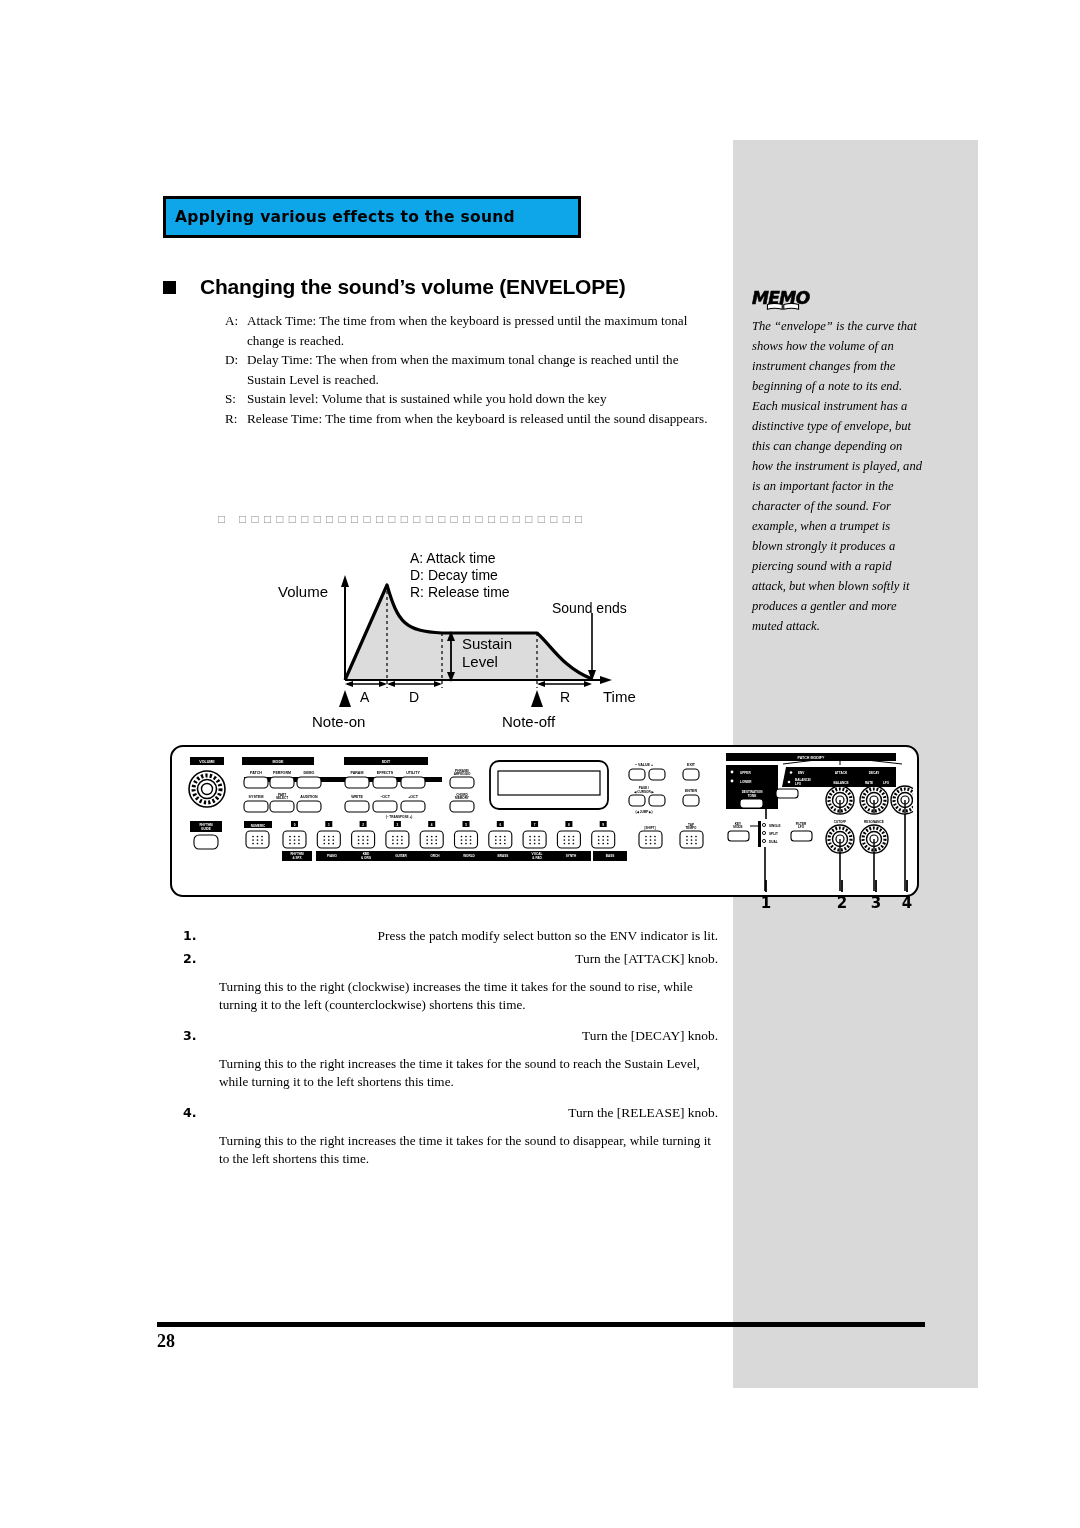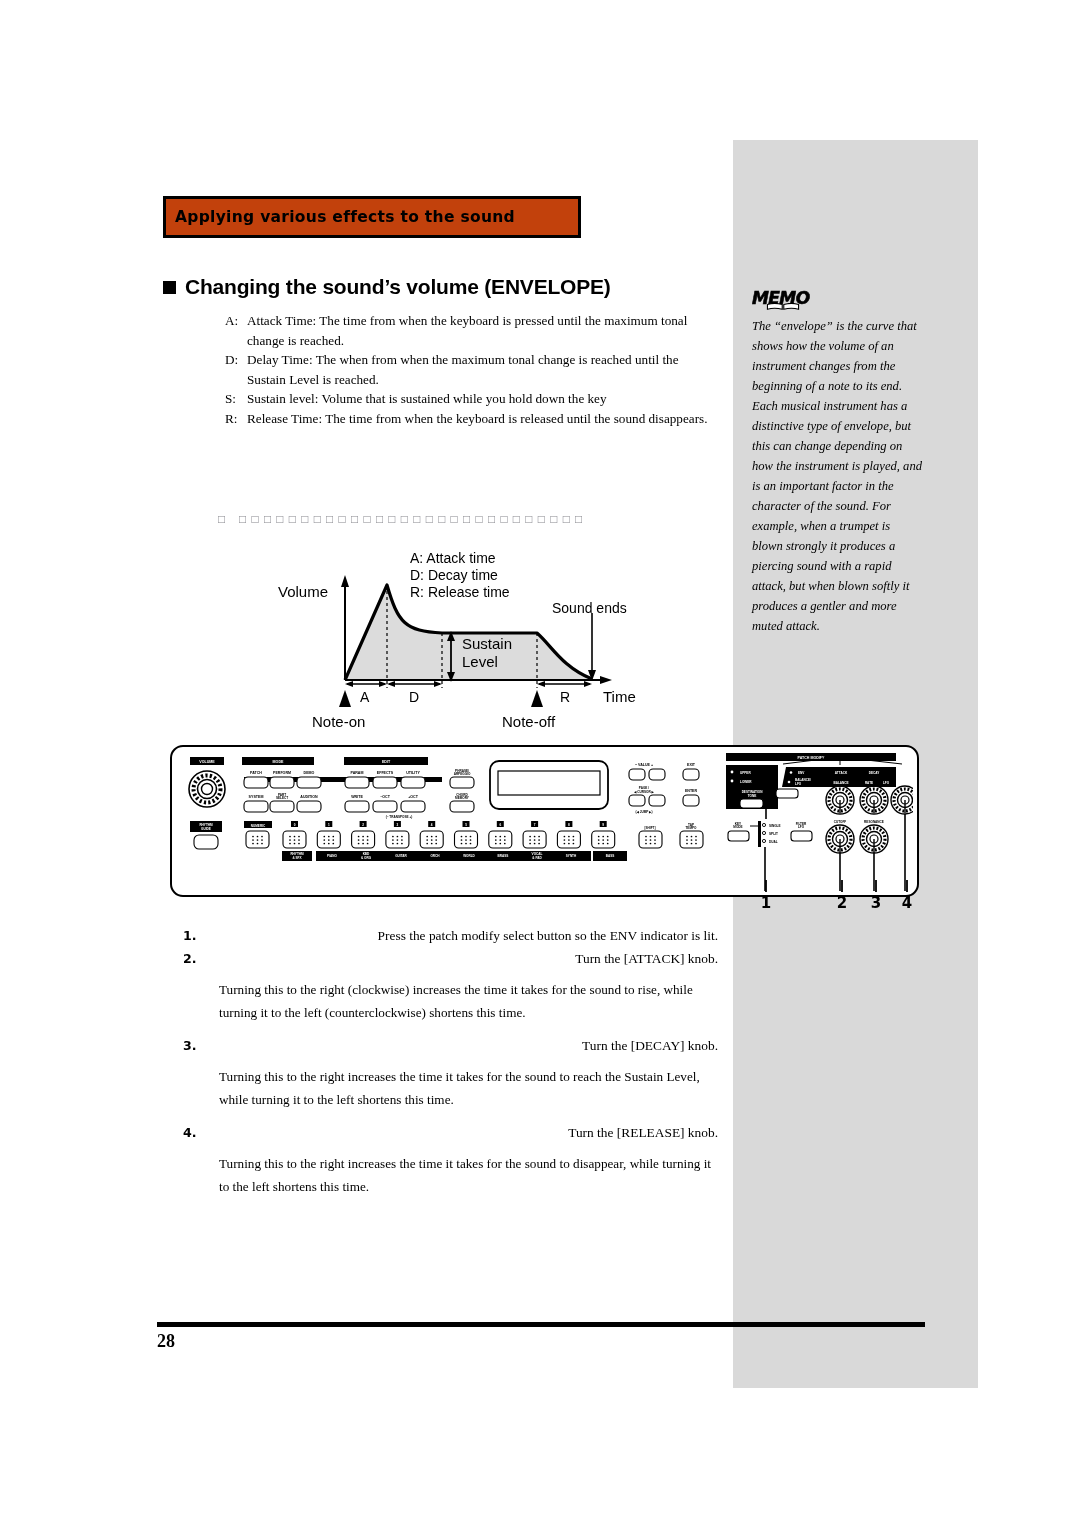--- a/index.html
+++ b/index.html
@@ -14,33 +14,33 @@
 
   
   .grey-band {
     position:absolute; left:733px; top:140px; width:245px; height:1248px;
     background:#d9d9d9;
   }
 
   
   .runhead {
     position:absolute; left:163px; top:196px; width:412px; height:36px;
-    border:3px solid #000; background:#c2410c;
+    border:3px solid #000; background:#0ea5e9;
     display:flex; align-items:center;
   }
   .runhead span {
     font-family:"DejaVu Sans", sans-serif;
     font-weight:bold; font-size:15.5px; letter-spacing:.3px;
     padding-left:9px; color:#000;
   }
 
   
   .sec-head {
     position:absolute; left:163px; top:275px; width:560px;
-    display:flex; align-items:center; gap:9px;
+    display:flex; align-items:center; gap:24px;
   }
   .sec-head .sq { width:13px; height:13px; background:#000; display:block; }
   .sec-head .txt {
     font-family:"Liberation Sans", sans-serif;
     font-weight:bold; font-size:21px; letter-spacing:-.2px; color:#000;
   }
 
   
   .body-col { position:absolute; left:225px; top:310px; width:492px; }
   .body-col p { margin:0 0 1px 0; font-size:13.2px; line-height:19.6px; color:#000; }
@@ -87,21 +87,21 @@
   .callouts svg { display:block; }
 
   
   .steps { position:absolute; left:183px; top:925px; width:535px; }
   .step { display:flex; margin-bottom:2px; }
   .step .num {
     width:36px; flex:0 0 36px; font-family:"DejaVu Sans", sans-serif;
     font-weight:bold; font-size:12.6px; line-height:21px; color:#000;
   }
   .step .txt { flex:1; font-size:13.4px; line-height:21px;text-align:right; }
-  .para { margin:9px 0 11px 36px; font-size:13.2px; line-height:23px; width:498px; }
+  .para { margin:9px 0 11px 36px; font-size:13.2px; line-height:18px; width:498px; }
 
   
   .foot-rule {
     position:absolute; left:157px; top:1322px; width:768px; height:5px; background:#000;
   }
   .foot-num {
     position:absolute; left:157px; top:1331px;
     font-family:Liberation Serif, serif; font-weight:bold; font-size:18px; color:#000;
   }
 </style>

